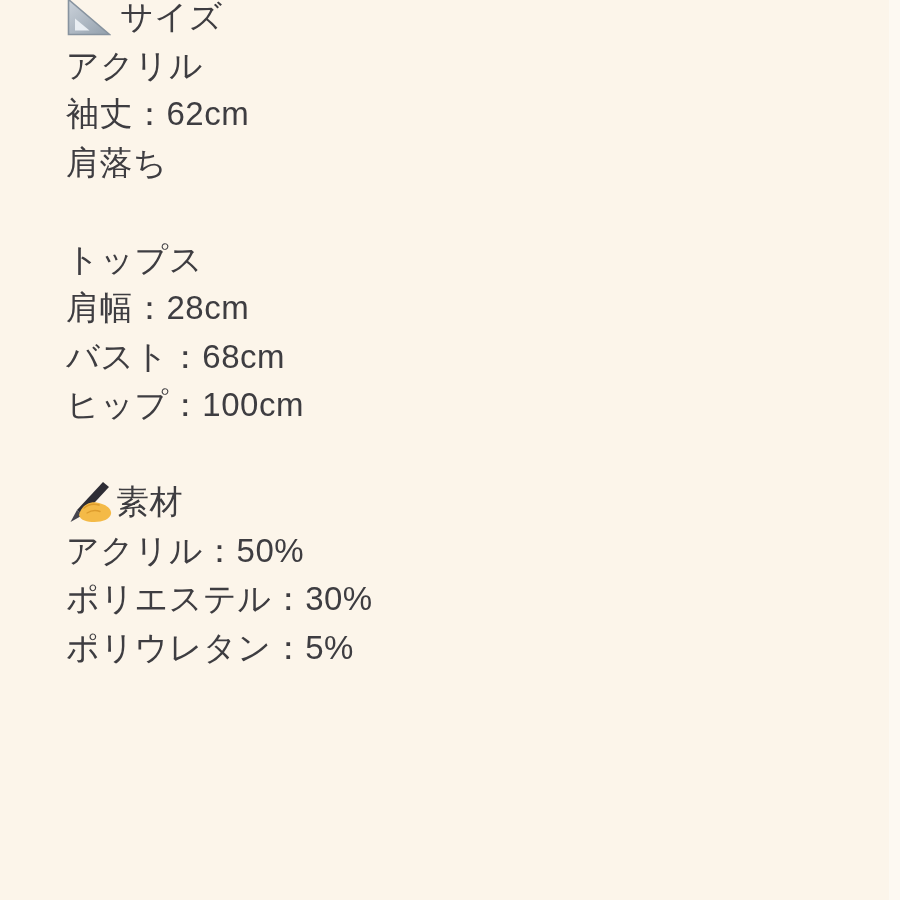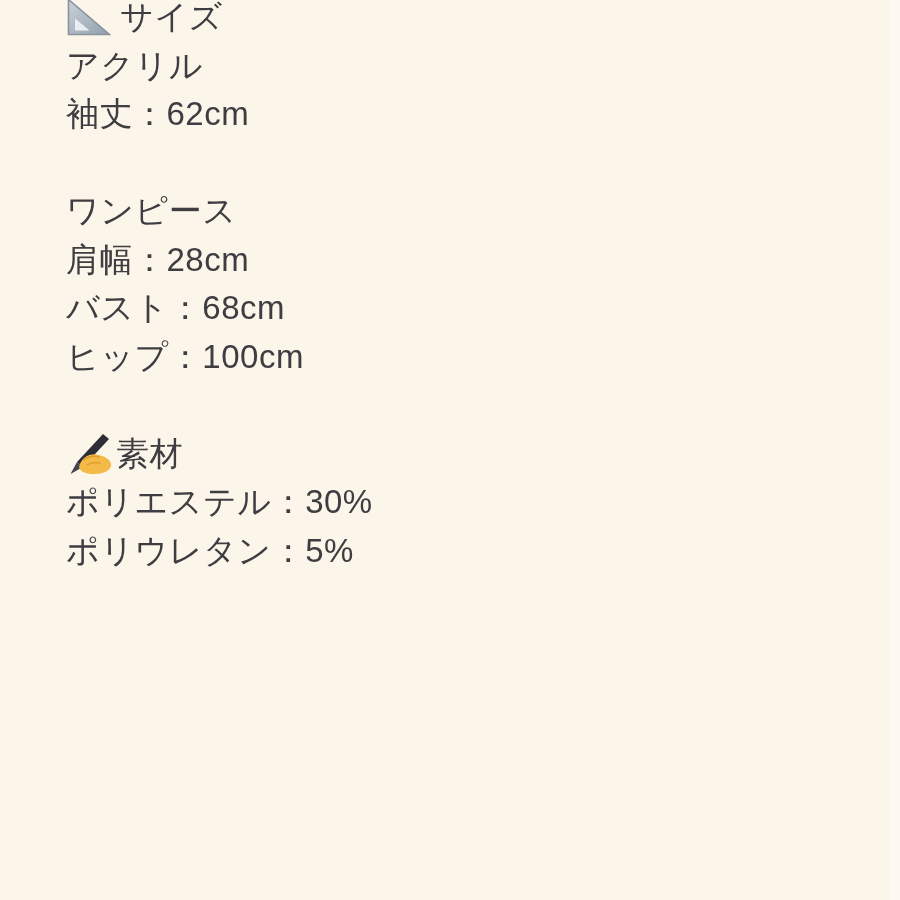--- a/index.html
+++ b/index.html
@@ -58,24 +58,25 @@
         <polygon points="2.5,1.5 2.5,36.5 43.5,36.5" fill="url(#rg)" stroke="#8schwer" stroke-width="0"></polygon>
         <polygon points="2.5,1.5 2.5,36.5 43.5,36.5" fill="none" stroke="#87939f" stroke-width="1.6"></polygon>
         <polygon points="9,20.5 9,32.5 23.5,32.5" fill="#e9eef3"></polygon>
       </svg>
     </span>
     <span>サイズ</span>
   </div>
 
   <div class="line">アクリル</div>
   <div class="line">袖丈：62cm</div>
+  <div class="line">肩落ち</div>
 
   <div class="line"></div>
 
-  <div class="line">ワンピース</div>
+  <div class="line">トップス</div>
   <div class="line">肩幅：28cm</div>
   <div class="line">バスト：68cm</div>
   <div class="line">ヒップ：100cm</div>
 
   <div class="line"></div>
 
   <div class="line heading">
     <span class="icon icon-hand">
       <svg width="47" height="40" viewBox="0 0 47 40" aria-hidden="true">
 
@@ -83,18 +84,19 @@
         <polygon points="11,28 17,33 4.5,40" fill="#45444d"></polygon>
 
         <path d="M13 33 C15 24 23 19.5 30.5 20.5 C40 22 46 27 45 32 C44 37 36.5 40 28.5 40 C21 40 14.5 38.5 13 33 Z" fill="#f4ba47"></path>
         <path d="M18 26 C22 22.5 28 21.5 33 23" fill="none" stroke="#dd9c2c" stroke-width="1.6" stroke-linecap="round"></path>
         <path d="M21 31 C25 28.5 30 28 34 29.5" fill="none" stroke="#dd9c2c" stroke-width="1.4" stroke-linecap="round"></path>
       </svg>
     </span>
     <span>素材</span>
   </div>
 
+  <div class="line">アクリル：50%</div>
   <div class="line">ポリエステル：30%</div>
   <div class="line">ポリウレタン：5%</div>
 
 </main>
 
 <div class="edge-strip"></div>
 
 </body></html>

